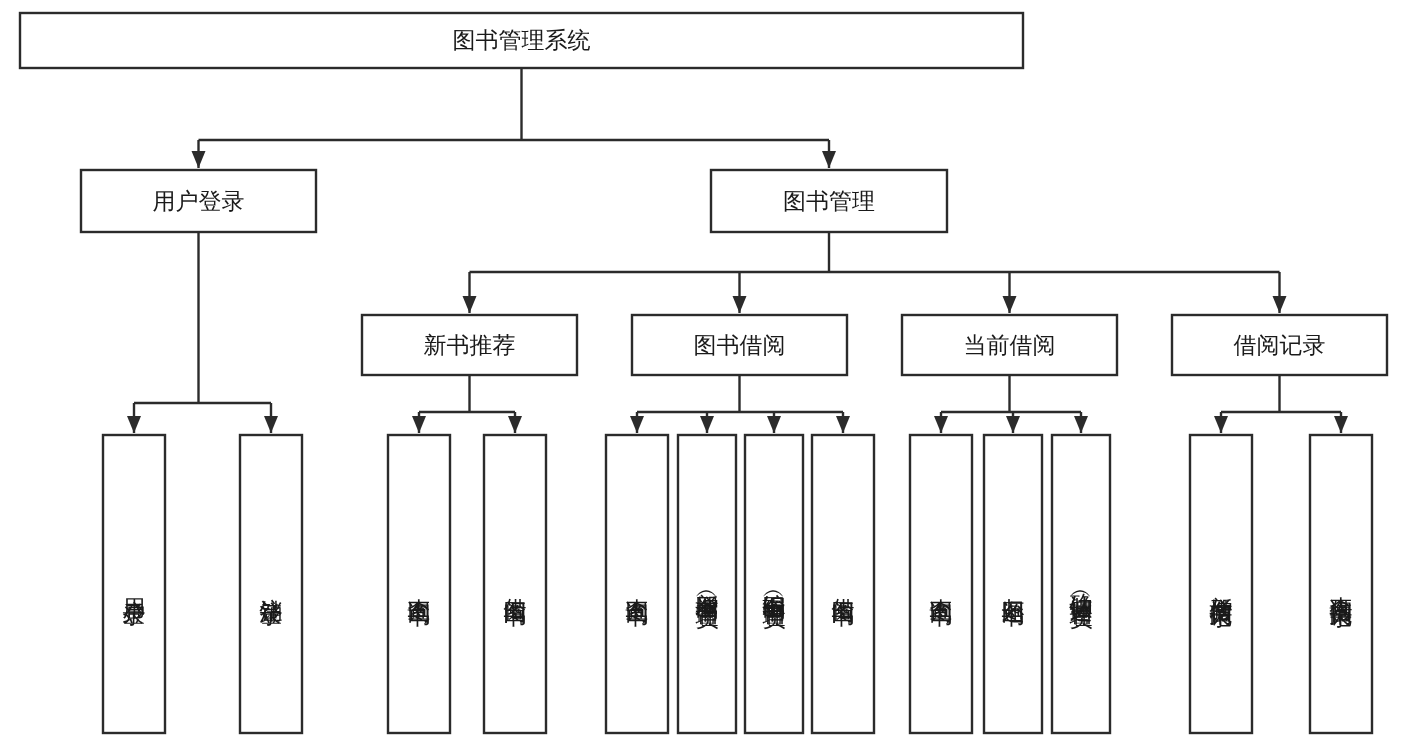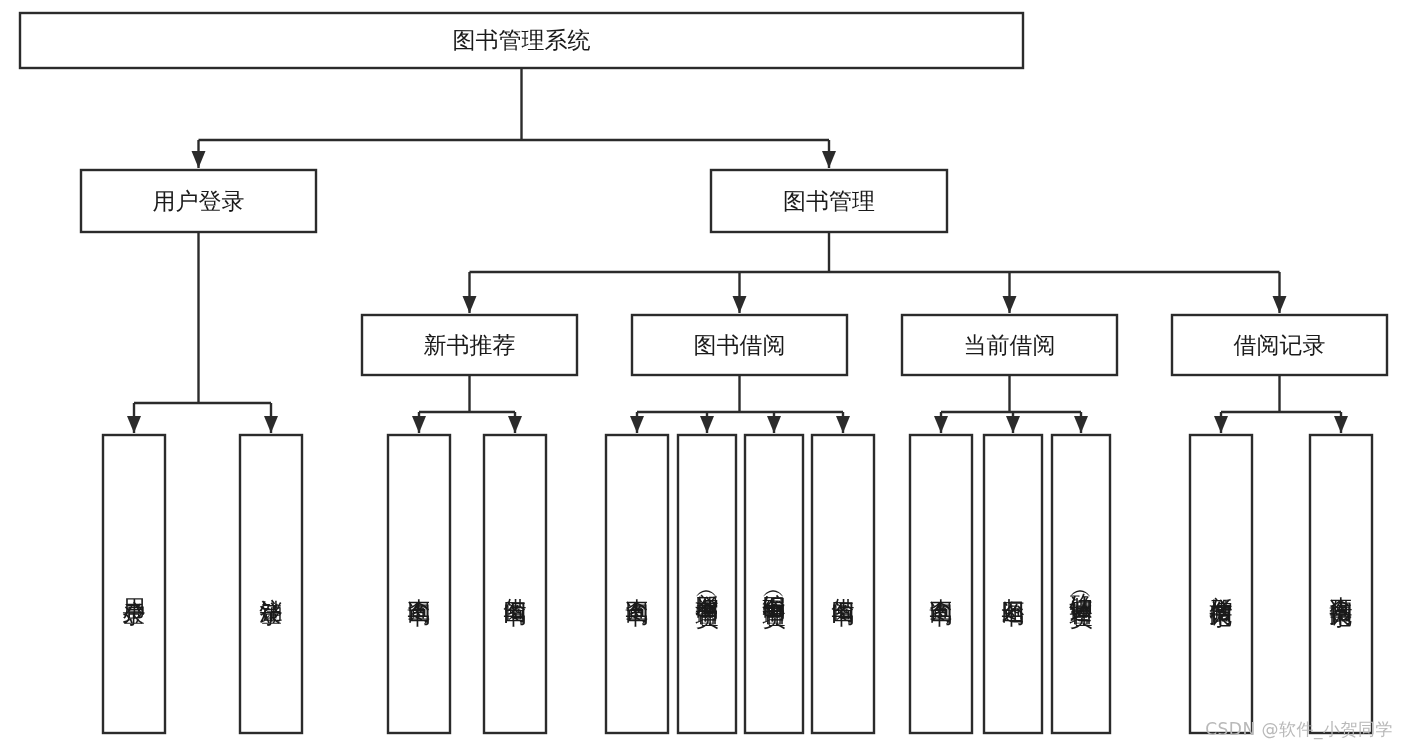--- a/index.html
+++ b/index.html
@@ -208,14 +208,13 @@
         <span class="leaf-label">确认归还（管理员）</span>
       </div>
       <div class="leaf-label-wrap" style="left: 1190px; top: 435px; width: 62px; height: 298px;">
         <span class="leaf-label">新增借阅记录</span>
       </div>
       <div class="leaf-label-wrap" style="left: 1310px; top: 435px; width: 62px; height: 298px;">
         <span class="leaf-label">查询借阅记录</span>
       </div>
     </div>
 
-  <div id="watermark">CSDN @软件_小贺同学</div>
 </div>
 
 </body></html>

